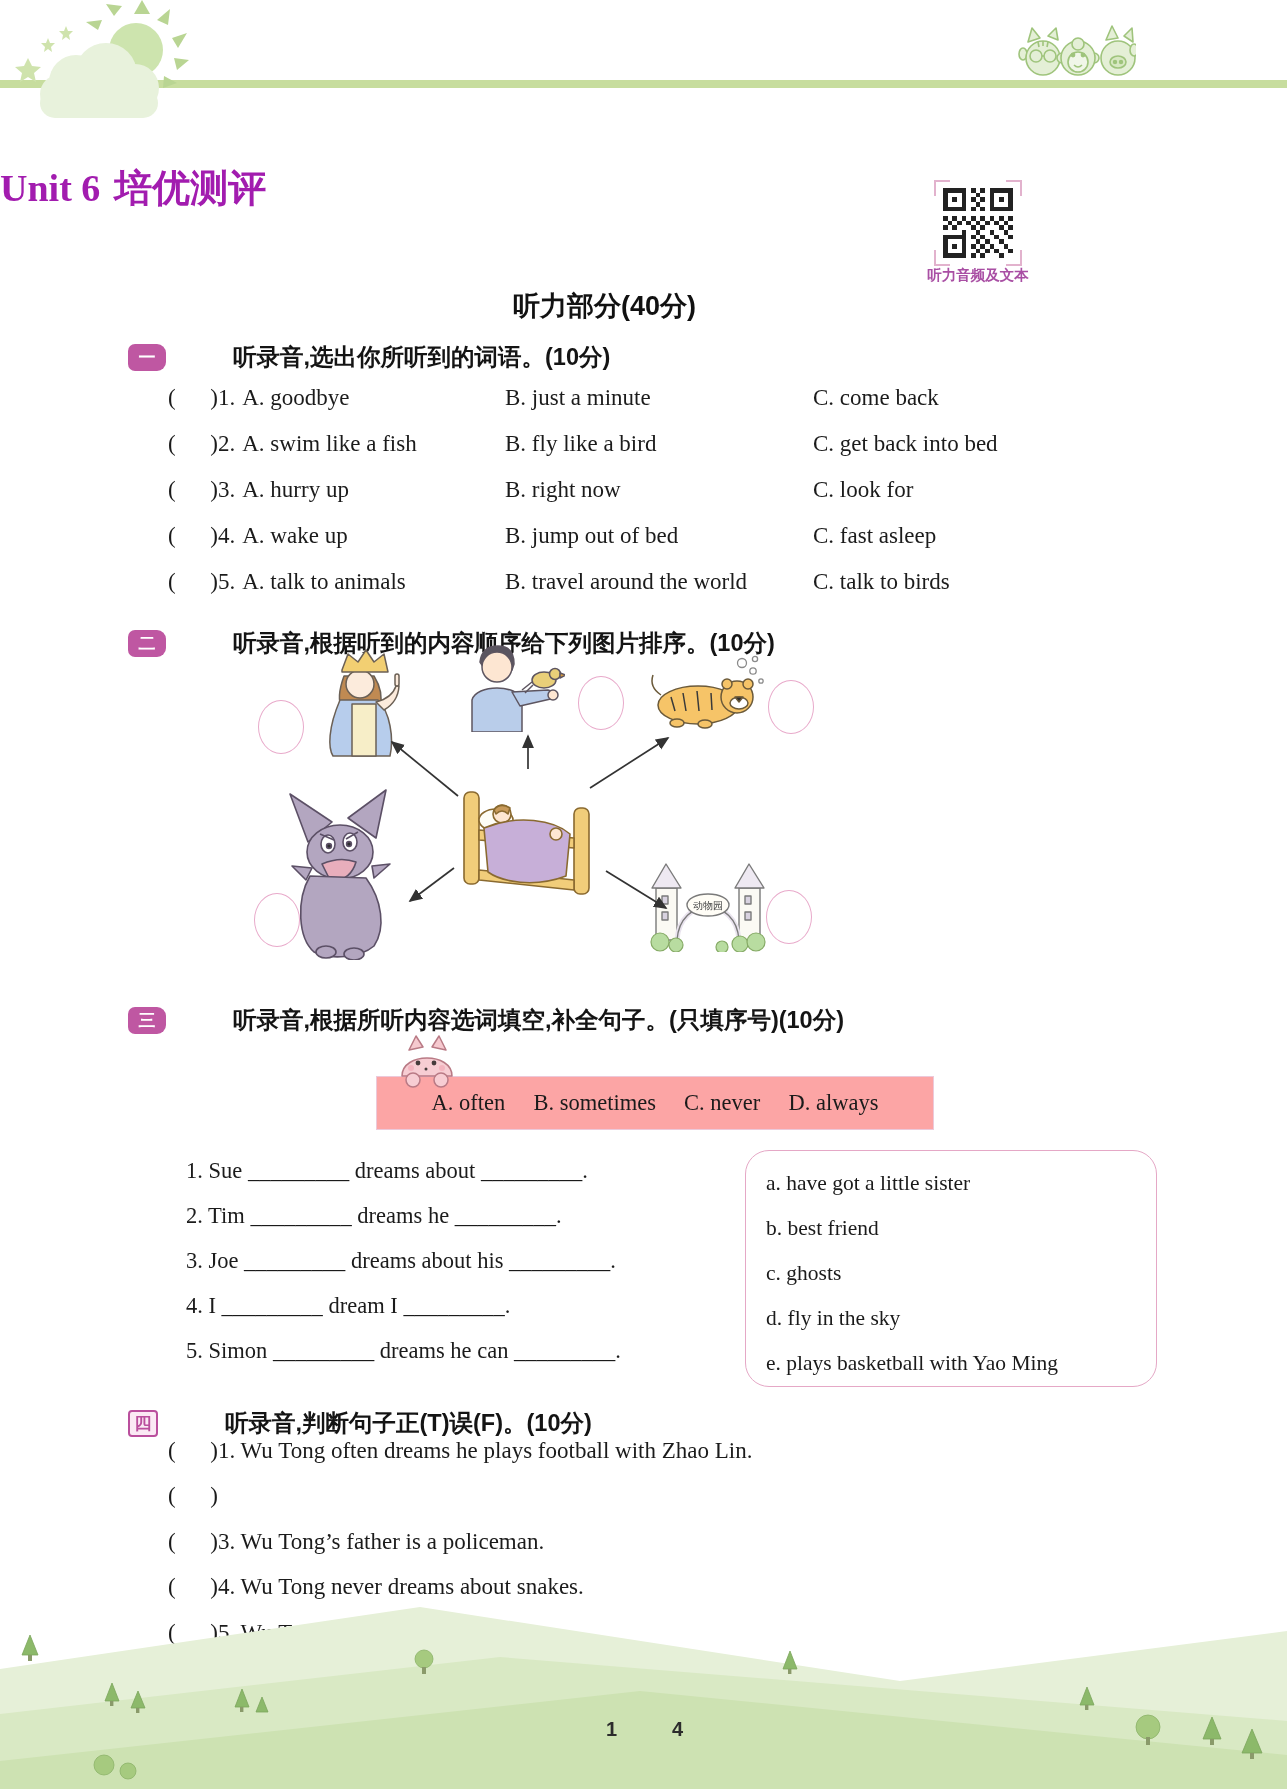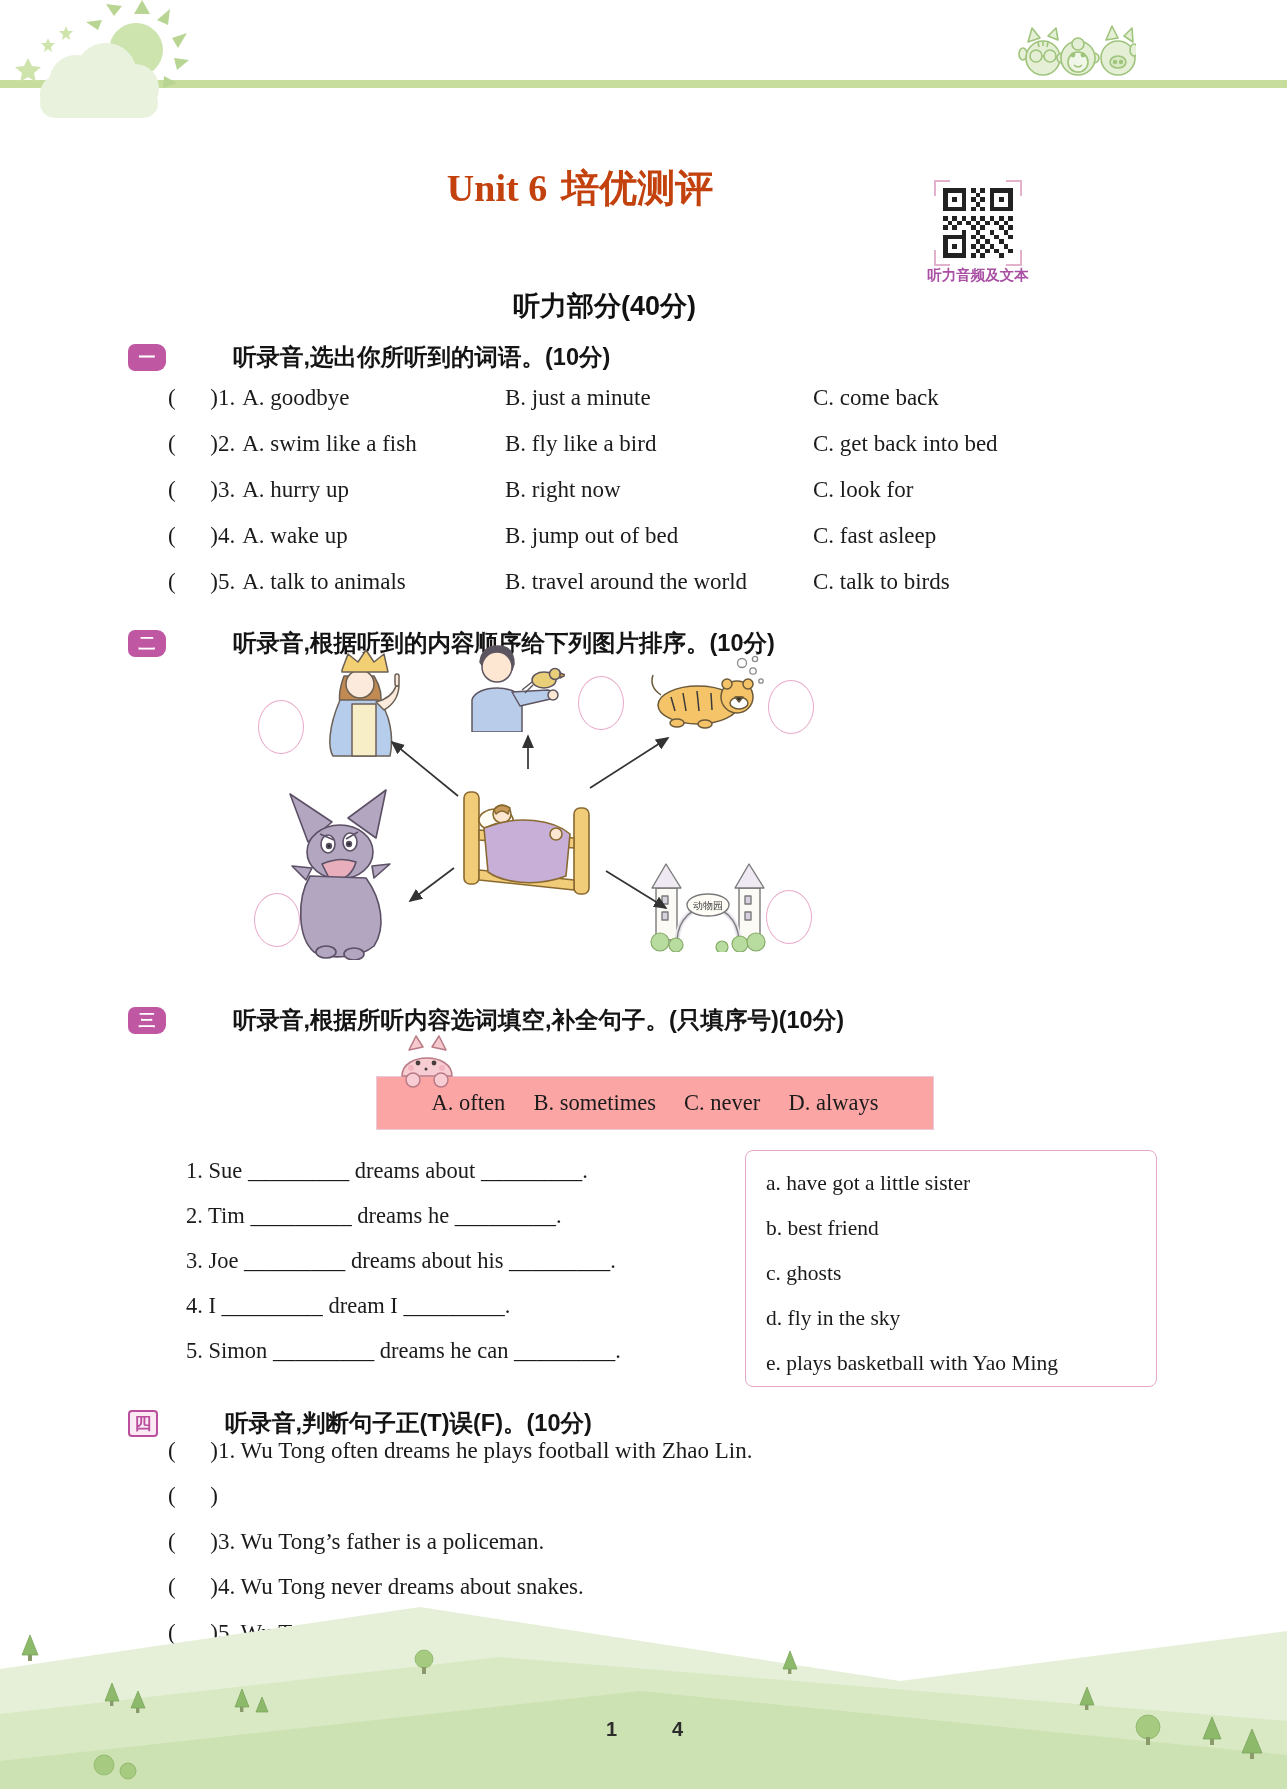--- a/index.html
+++ b/index.html
@@ -4,22 +4,22 @@
 <style>
   html,body{margin:0;padding:0;background:#fff;}
   .page{position:relative;width:1287px;height:1789px;background:#fff;overflow:hidden;
         font-family:"Liberation Serif",serif;color:#1b1b1b;}
   .cn{font-family:"Liberation Sans",sans-serif;font-weight:bold;padding-left:47px;}
   
   .top-line{position:absolute;top:80px;left:0;width:1287px;height:8px;background:#c7dd9e;}
   .deco-sun{position:absolute;left:14px;top:0;}
   .deco-animals{position:absolute;left:1018px;top:20px;}
   
-  .title{position:absolute;top:163px;left:0;width:1160px;text-align:center;
-         font-size:38px;font-weight:bold;color:#c2410c;}
+  .title{position:absolute;top:163px;left:0;width:1160px;
+         font-size:38px;font-weight:bold;color:#a21caf;}
   .title .en{font-family:"Liberation Serif",serif;}
   .title .zh{font-family:"Liberation Sans",sans-serif;margin-left:14px;}
   .qr-block{position:absolute;left:918px;top:180px;width:120px;text-align:center;}
   .qr-frame{position:relative;width:88px;height:86px;margin:0 auto;}
   .qr-frame i{position:absolute;width:14px;height:14px;border:2px solid #e2b2cd;}
   .qr-frame i.tl{left:0;top:0;border-right:none;border-bottom:none;}
   .qr-frame i.tr{right:0;top:0;border-left:none;border-bottom:none;}
   .qr-frame i.bl{left:0;bottom:0;border-right:none;border-top:none;}
   .qr-frame i.br{right:0;bottom:0;border-left:none;border-top:none;}
   .qr-frame svg{position:absolute;left:9px;top:8px;}
@@ -49,21 +49,21 @@
                 border-radius:50%;}
   .arrows{position:absolute;left:0;top:0;}
   
   .cat-mascot{position:absolute;left:396px;top:1034px;z-index:2;}
   .wordbank{position:absolute;left:376px;top:1076px;width:556px;height:52px;
             border:1px solid #ecc9da;display:flex;align-items:center;justify-content:center;
             font-size:22.5px;white-space:pre;background:#fca5a5;}
   .sentences{position:absolute;left:186px;top:1148px;}
   .sentences div{height:45px;display:flex;align-items:center;font-size:22.5px;}
   .optbox{position:absolute;left:745px;top:1150px;width:412px;height:237px;
-          border:1.5px solid #e5a8c6;border-radius:8px;padding:10px 0 0 20px;box-sizing:border-box;}
+          border:1.5px solid #e5a8c6;border-radius:24px;padding:10px 0 0 20px;box-sizing:border-box;}
   .optbox div{height:45px;display:flex;align-items:center;font-size:21.5px;}
   
   .footer-art{position:absolute;left:0;top:1569px;}
   .pagenum{position:absolute;top:1718px;font:bold 20px "Liberation Sans",sans-serif;color:#2c2c2c;z-index:3;}
   .pn1{left:606px;} .pn4{left:672px;}
 </style>
 </head>
 <body>
 
 <div class="page">

